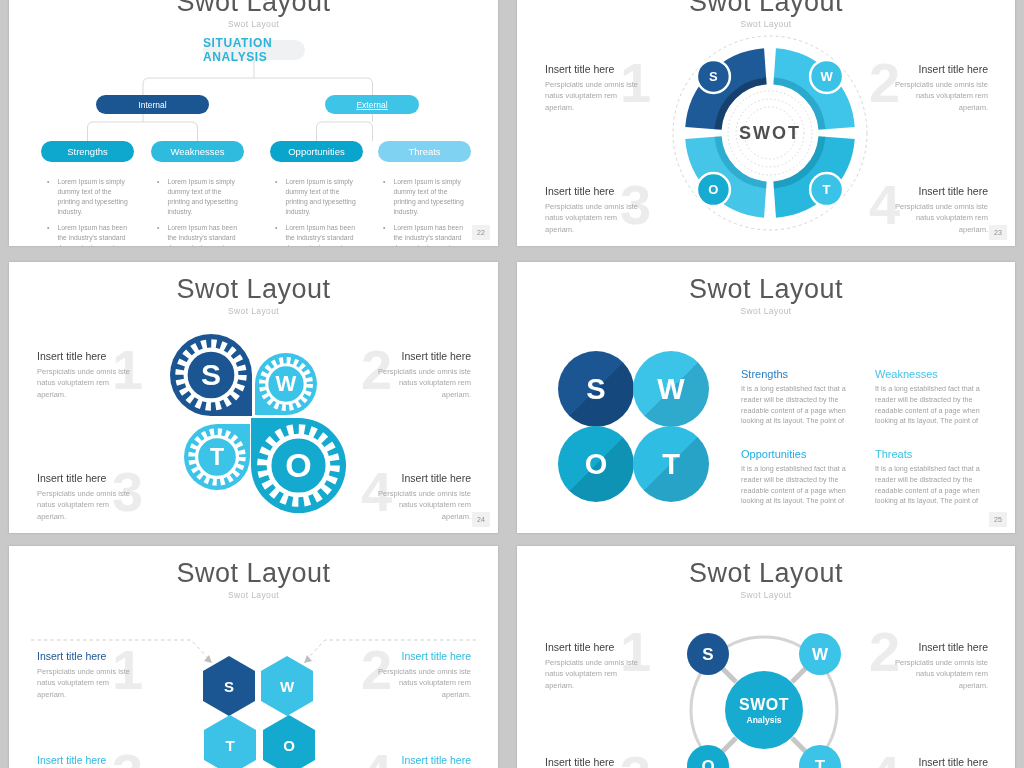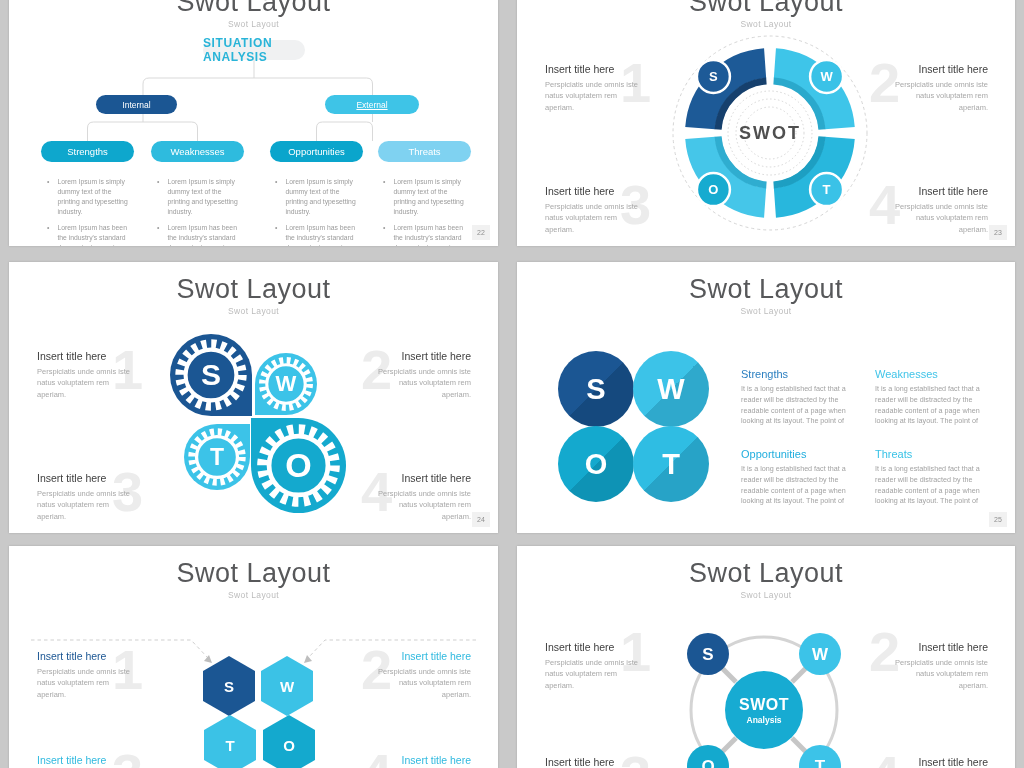--- a/index.html
+++ b/index.html
@@ -51,21 +51,21 @@
   .corner .ct{font-size:10.5px;color:#3e3e3e;margin-bottom:4px;}
   .corner .cb{font-size:7.5px;color:#a8a8a8;line-height:1.5;}
   .t-navy{color:#1b5693 !important}
   .t-cyan{color:#2fb9df !important}
 
   
   .pill{position:absolute;border-radius:11px;color:#fff;display:flex;
         align-items:center;justify-content:center;z-index:2;}
   .rootpill{left:194px;top:65px;width:102px;height:20px;background:#f0f1f2;
         color:#29b4d8;font-size:12px;font-weight:bold;letter-spacing:.6px;}
-  .p-internal{left:87px;top:120px;width:81px;height:19px;background:#1b5693;font-size:8.5px;}
+  .p-internal{left:87px;top:120px;width:113px;height:19px;background:#1b5693;font-size:8.5px;}
   .p-external{left:316px;top:120px;width:94px;height:19px;background:#3ec4e7;font-size:8.5px;text-decoration:underline;}
   .p-leaf{top:166px;width:93px;height:21px;font-size:9.5px;}
   .p-strengths{left:32px;background:#0ea7cd;}
   .p-weaknesses{left:142px;background:#2ebbde;}
   .p-opportunities{left:261px;background:#0aa5cc;}
   .p-threats{left:369px;background:#7fd2f1;}
   .treesvg{position:absolute;left:0;top:0;z-index:1;}
   .bcol{position:absolute;top:202px;width:88px;z-index:1;}
   .bcol1{left:38px}.bcol2{left:148px}.bcol3{left:266px}.bcol4{left:374px}
   .bitem{display:flex;margin-bottom:7px;font-size:6.8px;color:#9c9c9c;line-height:1.45;}

